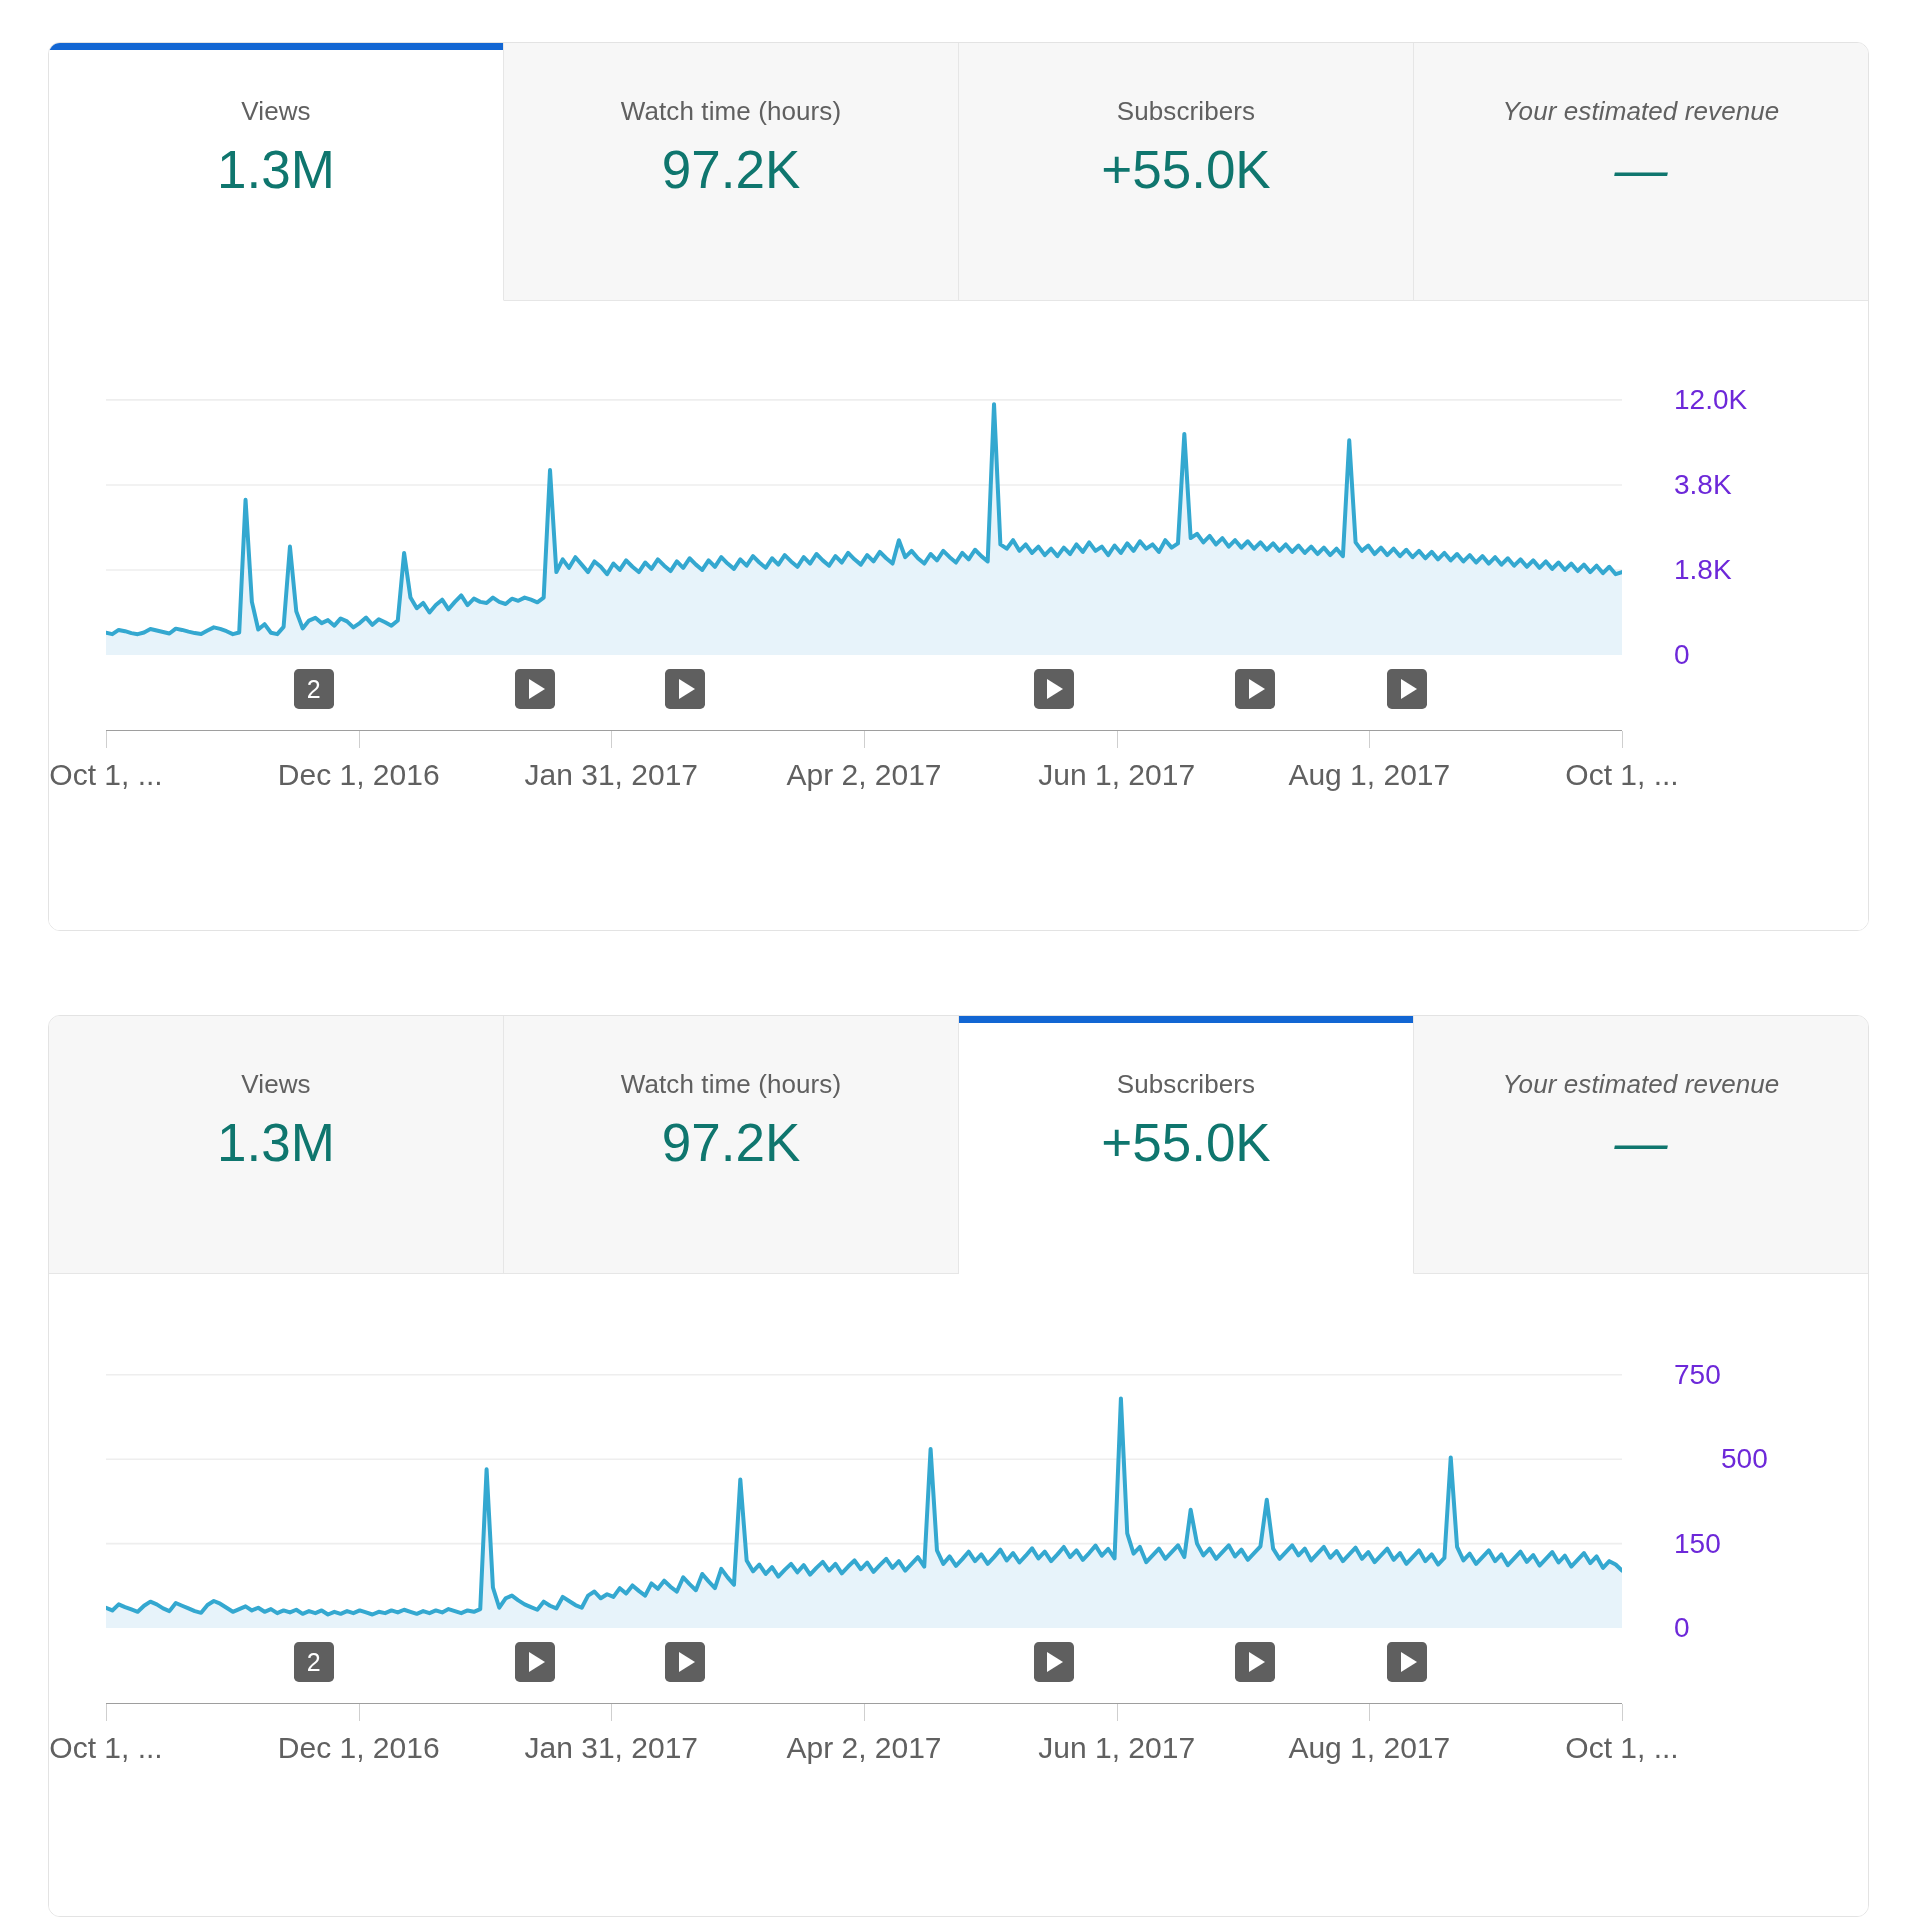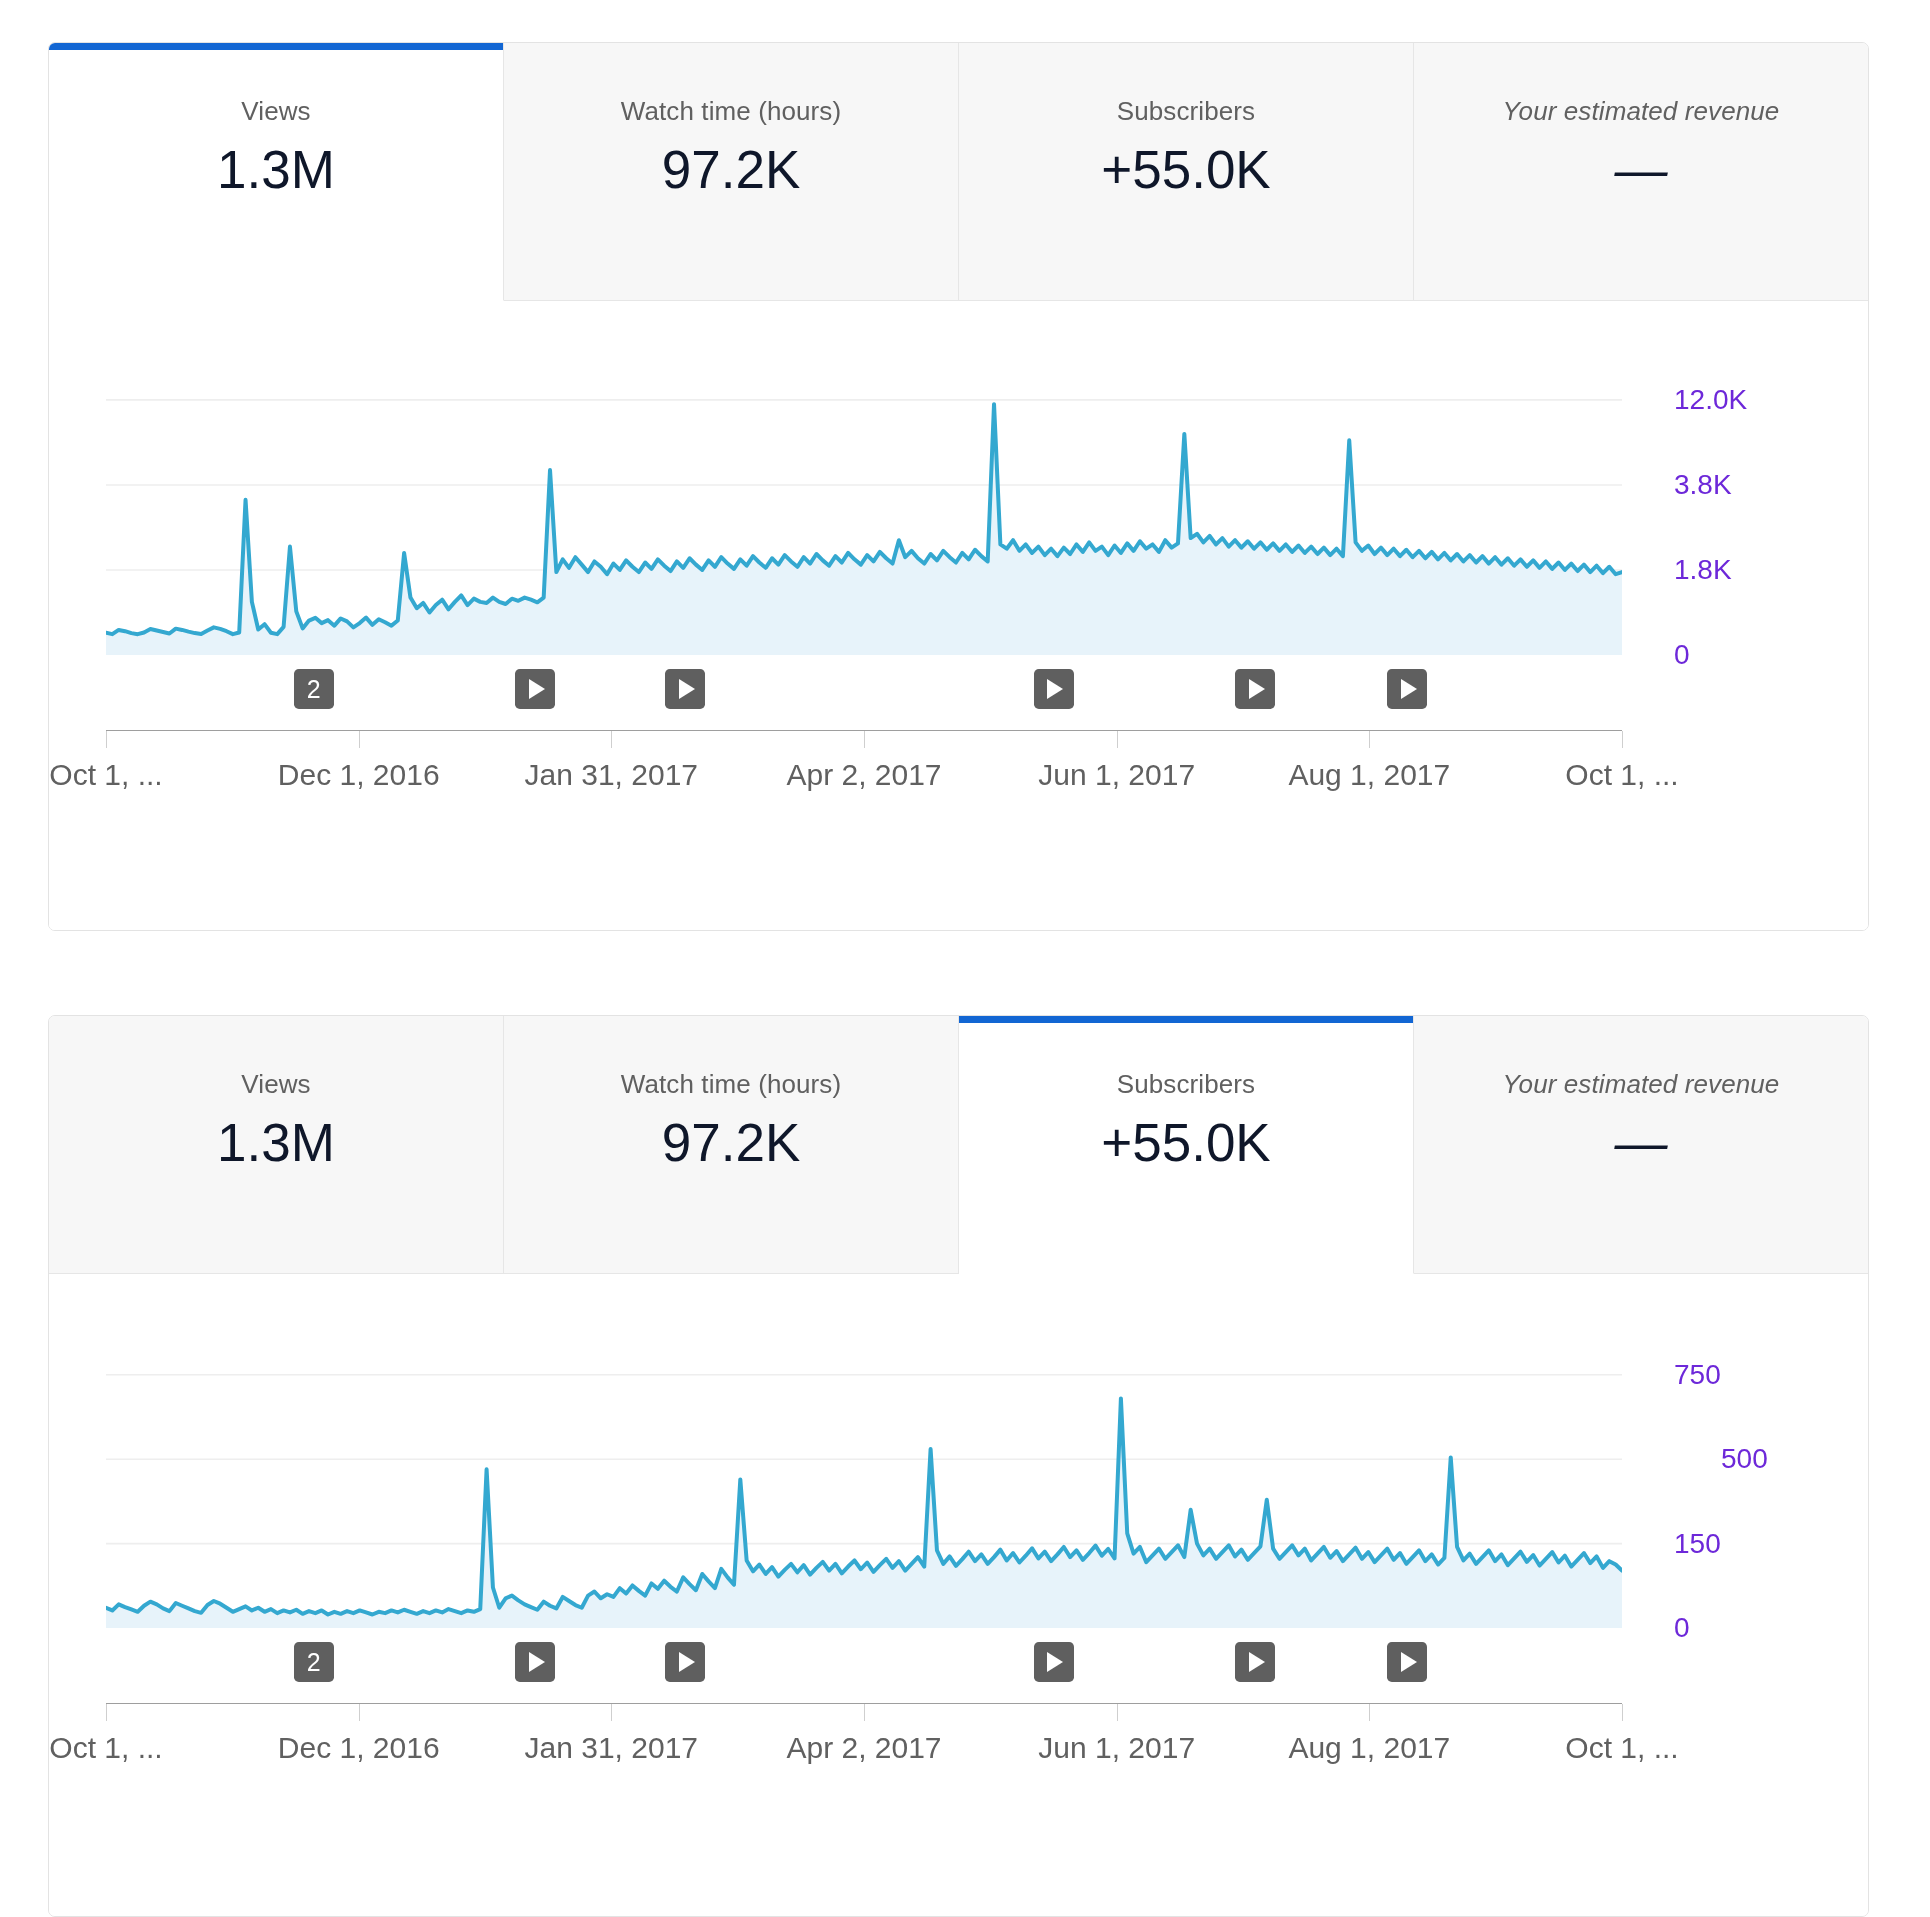--- a/index.html
+++ b/index.html
@@ -20,21 +20,21 @@
     background: #ffffff;
   }
 
   
   .panel {
     position: absolute;
     left: 48px;
     width: 1821px;
     background: #ffffff;
     border: 1px solid #e3e3e3;
-    border-radius: 7px;
+    border-radius: 12px;
     box-sizing: border-box;
     overflow: hidden;
   }
   .panel-1 { top: 42px;   height: 889px; }
   .panel-2 { top: 1015px; height: 902px; }
 
   
   .panel-fade {
     position: absolute;
     left: 0; right: 0; bottom: 0;
@@ -81,21 +81,21 @@
     font-size: 26px;
     color: #606060;
     letter-spacing: 0.1px;
     line-height: 1.1;
     font-weight: 400;
     white-space: nowrap;
   }
   .tab-value {
     margin-top: 15.3px;
     font-size: 53px;
-    color: #0f172a;
+    color: #0f766e;
     font-weight: 400;
     line-height: 1.08;
     white-space: nowrap;
   }
 
   
   .chart-wrap {
     position: relative;
     width: 100%;
     height: 631px;

